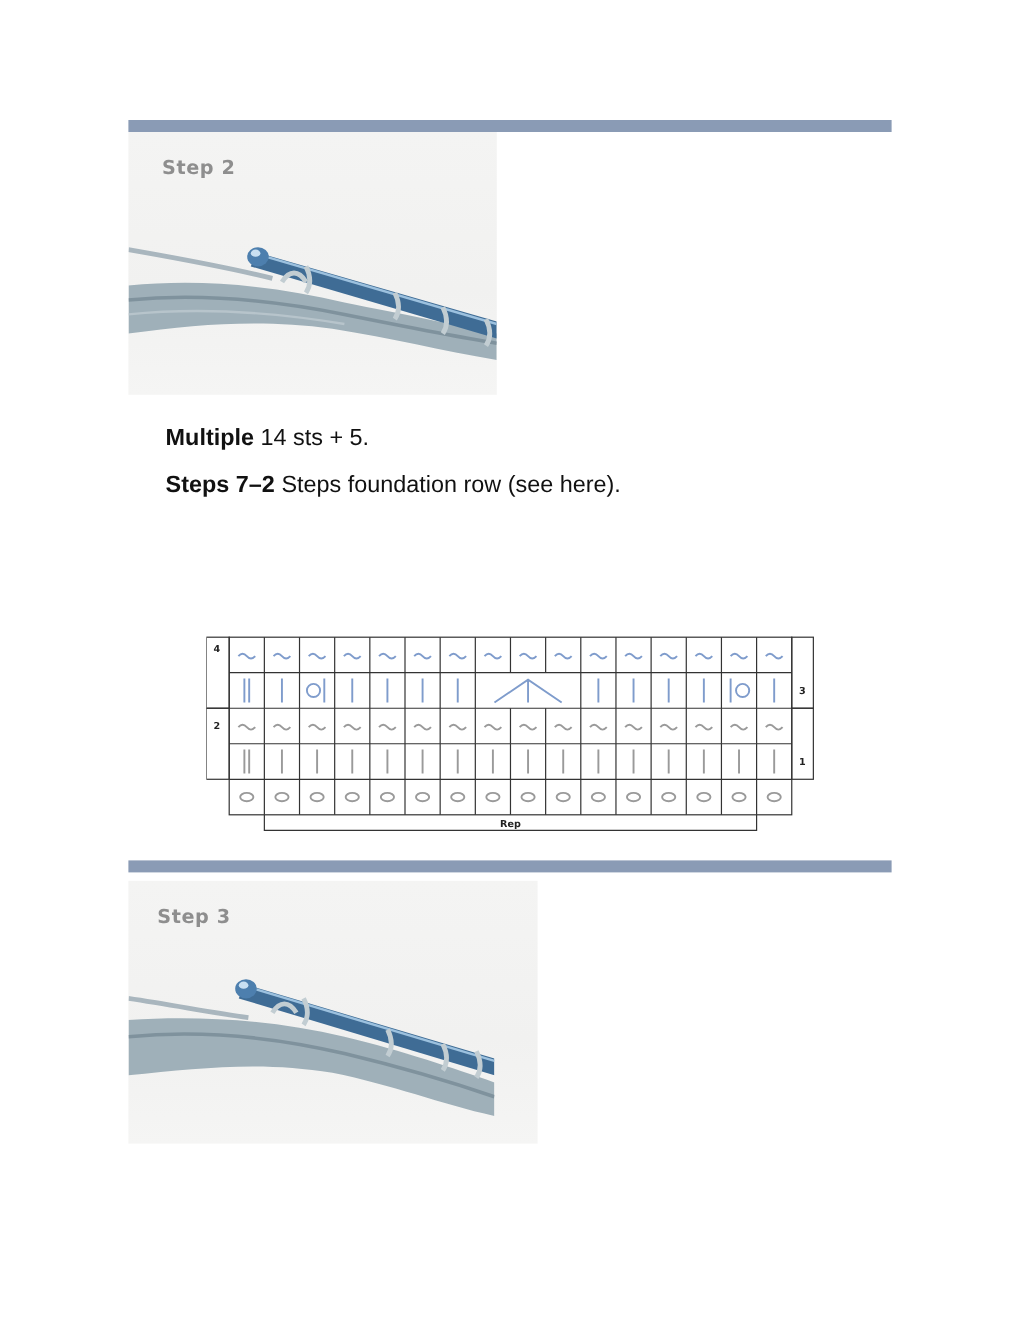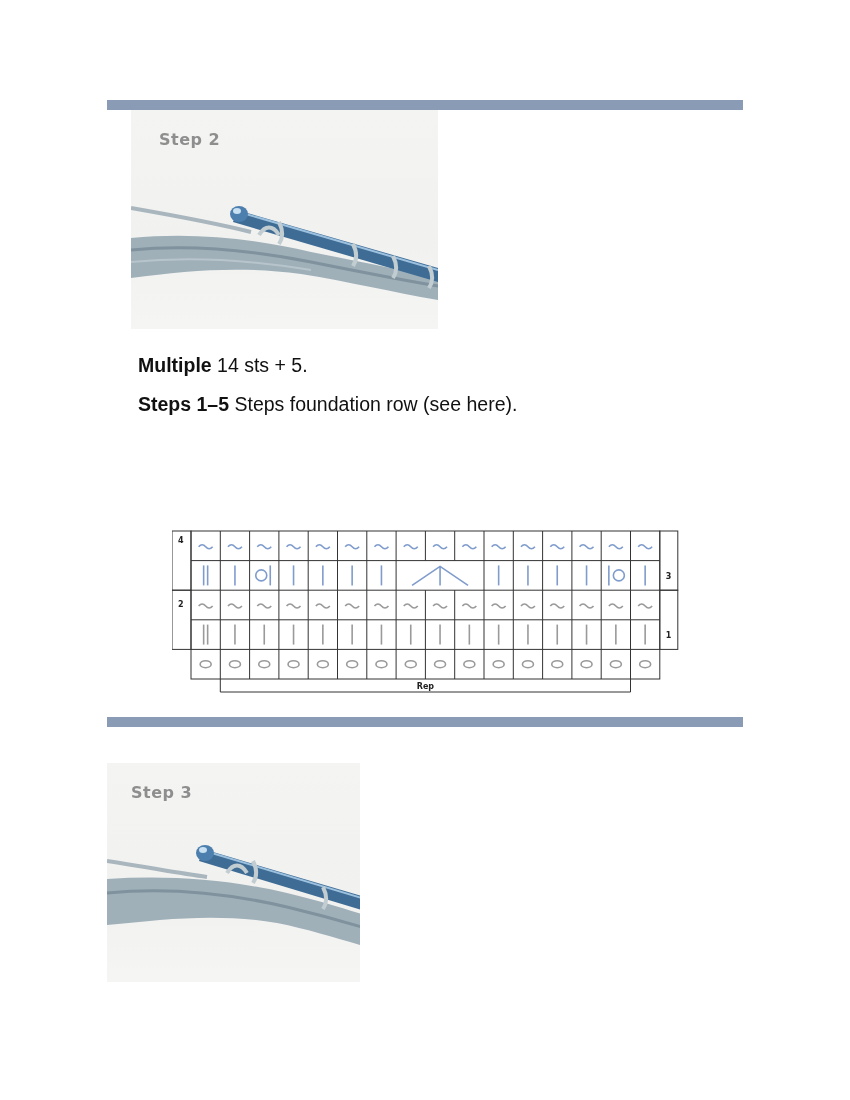--- a/index.html
+++ b/index.html
@@ -11,21 +11,21 @@
   .text-block { position:absolute; left:138px; width:605px; font-size:19.5px; line-height:24.5px; }
   .text-block b { font-weight:bold;margin-top:41px; }
   .para { margin:0 0 14px 0; }
   .chart { position:absolute; left:172px; top:530px; }
   .chart svg text { font-family:"DejaVu Sans", sans-serif; font-weight:bold; font-size:8px; fill:#222; }
 </style>
 </head>
 <body>
 
 <div class="bar" style="top:100px;"></div>
-<div class="photo" style="top:110px; width:307px; height:219px;margin-left:24px;">
+<div class="photo" style="top:110px; width:307px; height:219px;">
   <svg width="307" height="219" viewBox="0 0 307 219">
 
     <path d="M0 98 C40 105 80 112 120 122" stroke="#a9b6be" stroke-width="4" fill="none"></path>
 
     <path d="M0 128 C60 122 120 128 180 142 C230 152 270 160 307 168 L307 190 C260 182 220 172 170 164 C110 156 60 160 0 168 Z" fill="#9fb0b9"></path>
     <path d="M0 140 C60 134 120 140 180 152 C230 162 270 170 307 176" stroke="#7f929d" stroke-width="3" fill="none"></path>
     <path d="M0 152 C60 146 120 150 180 160" stroke="#b7c4cb" stroke-width="2" fill="none"></path>
 
     <path d="M106 100 L307 158 L307 172 L102 112 Z" fill="#3f6c95"></path>
     <path d="M108 102 L307 160" stroke="#9cc1df" stroke-width="2"></path>
@@ -42,21 +42,21 @@
   </svg>
   <div class="step-label">Step 2</div>
 </div>
 
 <div class="text-block" style="top:353px;">
   <p class="para">
     <b>Multiple</b>
     <span>14 sts + 5.</span>
   </p>
   <p class="para">
-    <b>Steps 1–5</b>
+    <b>Steps 7–2</b>
     <span>Steps foundation row (see here).</span>
   </p>
 </div>
 
 <div class="chart">
   <svg id="chart-svg" width="510" height="166" viewBox="0 0 510 166">
     <g id="chart-grid" stroke="#333" stroke-width="1" fill="none">
         <rect x="0" y="1" width="19" height="59.2"></rect>
         <rect x="0" y="60.2" width="19" height="59.2"></rect>
         <rect x="487.8" y="1" width="18" height="59.2"></rect>
@@ -229,21 +229,21 @@
         <text x="253.4" y="159" text-anchor="middle">Rep</text>
         <text x="6" y="13">4</text>
         <text x="6" y="77.2">2</text>
         <text x="493.8" y="48.6">3</text>
         <text x="493.8" y="107.80000000000001">1</text>
       </g>
   </svg>
 </div>
 
 <div class="bar" style="top:717px;"></div>
-<div class="photo" style="top:763px; width:253px; height:219px;">
+<div class="photo" style="top:734px; width:341px; height:219px;">
   <svg width="305" height="219" viewBox="0 0 305 219">
     <path d="M0 98 C40 104 70 110 100 114" stroke="#a9b6be" stroke-width="4" fill="none"></path>
     <path d="M0 116 C60 112 120 116 180 130 C230 142 270 156 305 168 L305 196 C260 186 220 170 170 160 C110 150 60 156 0 162 Z" fill="#9fb0b9"></path>
     <path d="M0 130 C60 124 120 130 180 144 C230 156 270 168 305 180" stroke="#7f929d" stroke-width="3" fill="none"></path>
     <path d="M96 86 L305 148 L305 162 L92 98 Z" fill="#3f6c95"></path>
     <path d="M98 88 L305 150" stroke="#9cc1df" stroke-width="2"></path>
     <ellipse cx="98" cy="90" rx="9" ry="8" fill="#4d7fae"></ellipse>
     <ellipse cx="96" cy="87" rx="4" ry="3" fill="#c9e0f2"></ellipse>
     <g stroke="#c2cdd2" stroke-width="4" fill="none">
       <path d="M146 98 c4 8 4 16 0 22"></path>

